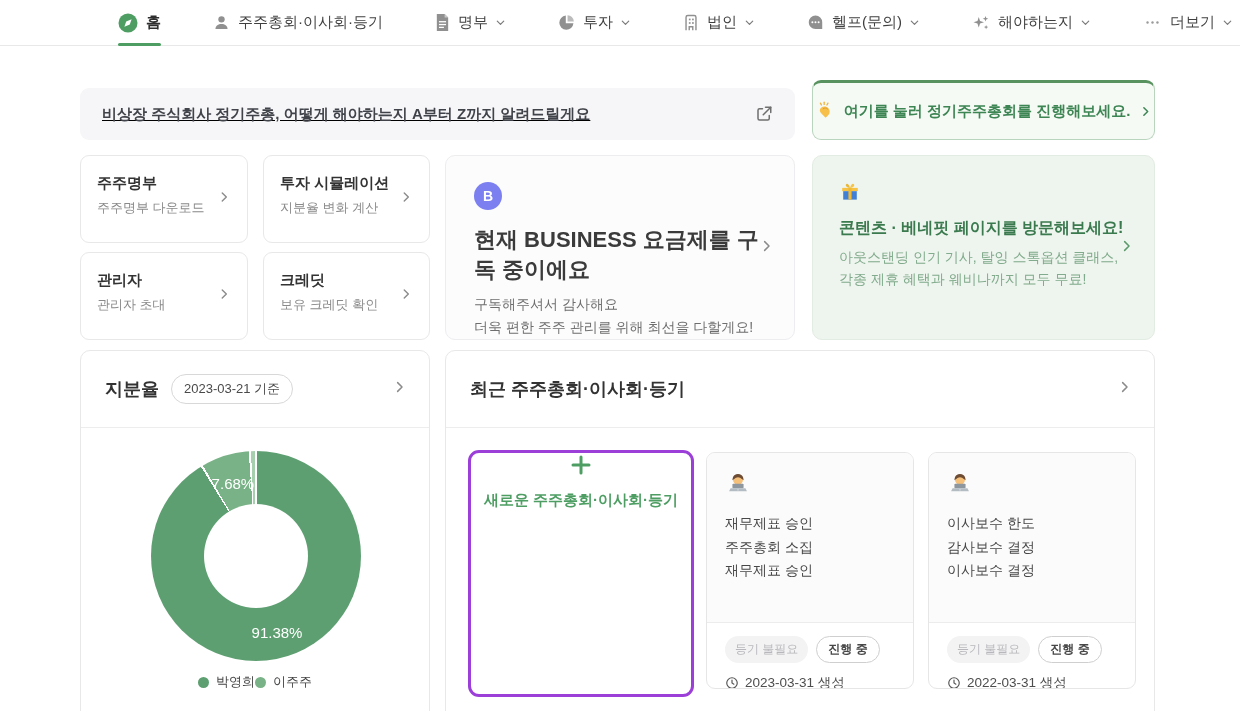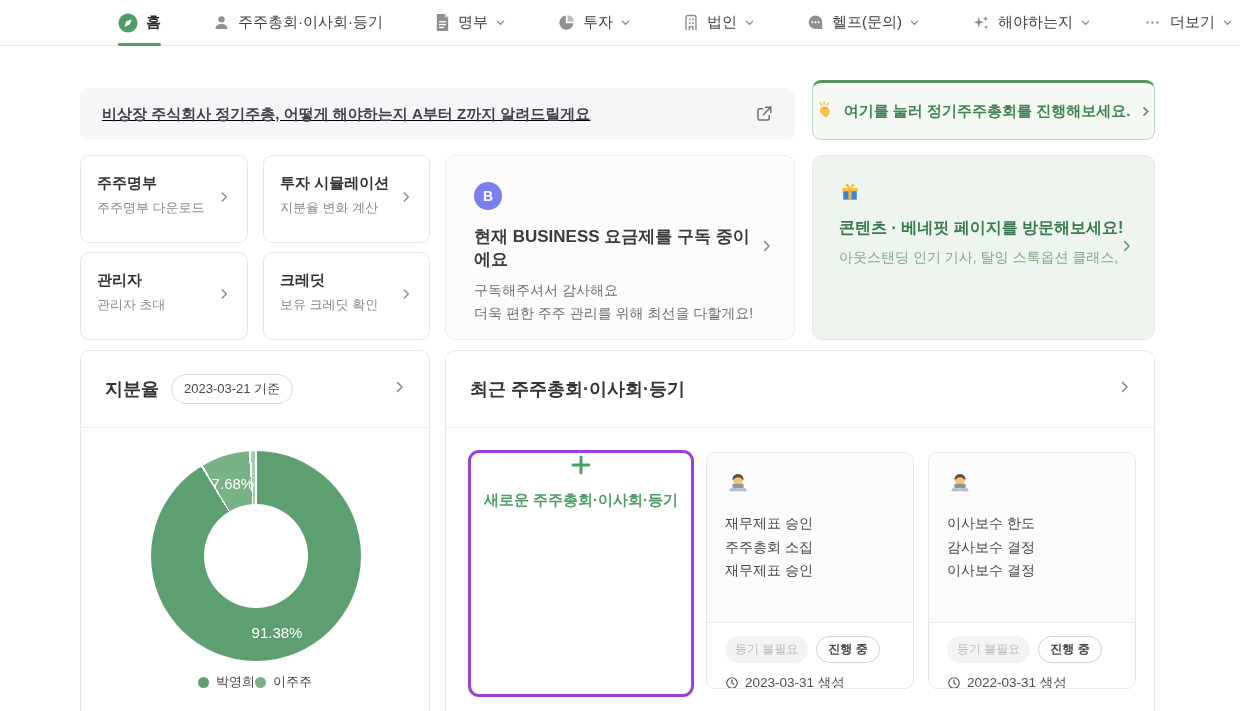--- a/index.html
+++ b/index.html
@@ -37,21 +37,21 @@
   .quick-card { position:absolute; width:168px; height:88px; background:#fff;
     border:1px solid #e8e8e8; border-radius:9px; padding:18px 16px; cursor:pointer; }
   .quick-card .title { font-size:15px; font-weight:bold; color:#333; }
   .quick-card .sub { font-size:13px; color:#8a8a8a; margin-top:6px; }
 
   
   .plan-card { position:absolute; left:445px; top:155px; width:350px; height:185px;
     background:#fcfcfd; border:1px solid #ededf0; border-radius:10px; padding:26px 28px; cursor:pointer; }
   .plan-badge { width:28px; height:28px; border-radius:50%; background:#7b7ff0; color:#fff;
     font-size:14px; font-weight:bold; display:flex; align-items:center; justify-content:center; }
-  .plan-card .title { font-size:17px; font-weight:bold; color:#3b3b3b; margin-top:15px; }
+  .plan-card .title { font-size:22px; font-weight:bold; color:#3b3b3b; margin-top:15px; }
   .plan-card .line { font-size:14px; color:#6e6e6e; line-height:1.65; }
   .plan-card .lines { margin-top:8px; }
 
   
   .benefit-card { position:absolute; left:812px; top:155px; width:343px; height:185px;
     background:#eef4ee; border:1px solid #e2ece2; border-radius:10px; padding:24px 26px; cursor:pointer; }
   .benefit-card .title { font-size:16px; font-weight:bold; color:#3a7a4e; margin-top:12px; }
   .benefit-card .line { font-size:14px; color:#81ab8c; line-height:1.6; }
   .benefit-card .lines { margin-top:7px; }
 
@@ -306,20 +306,21 @@
           <path d="M12 8.6C9 8.6 6.8 6.9 7.6 5 8.3 3.4 10.6 3.7 12 8.6z" fill="#e8b83a"></path>
           <path d="M12 8.6c3 0 5.2-1.7 4.4-3.6-.7-1.6-3-1.3-4.4 3.6z" fill="#f6c344"></path>
           <rect x="3.5" y="8.6" width="17" height="3.6" fill="#f6c344"></rect>
           <rect x="4.6" y="12.2" width="14.8" height="9.2" fill="#3f7fd6"></rect>
           <rect x="10.3" y="8.6" width="3.4" height="12.8" fill="#f2ba32"></rect>
         </svg>
     </span>
     <div class="title">콘텐츠 · 베네핏 페이지를 방문해보세요!</div>
     <div class="lines">
       <div class="line">아웃스탠딩 인기 기사, 탈잉 스톡옵션 클래스,</div>
+      <div class="line">각종 제휴 혜택과 웨비나까지 모두 무료!</div>
     </div>
     <span class="card-chev" style="right:20px;">
       <svg width="15" height="15" viewBox="0 0 24 24" fill="none" stroke="#5c9a6c" stroke-width="2.4" stroke-linecap="round" stroke-linejoin="round">
           <path d="M9 5l7 7-7 7"></path>
         </svg>
     </span>
   </div>
 
   <div class="ownership-card">
     <div class="card-header">

